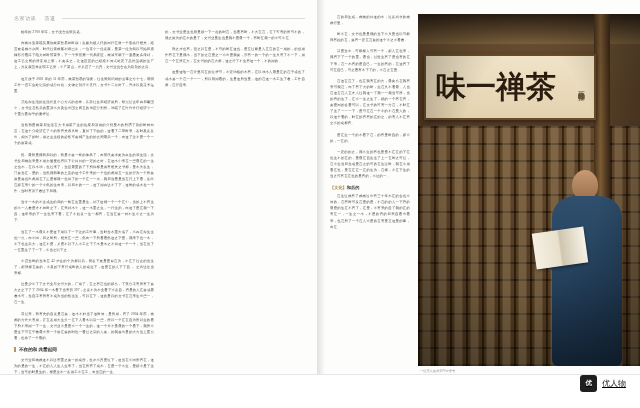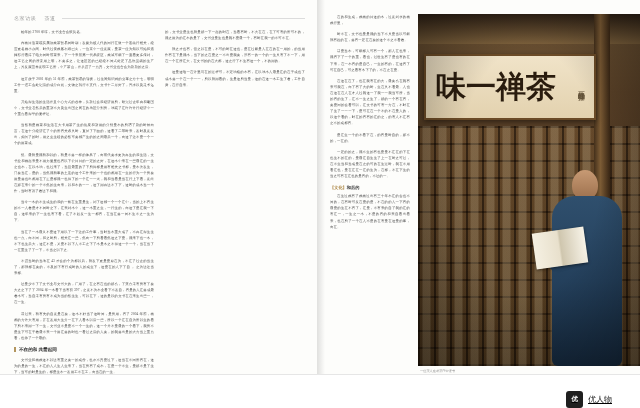--- a/index.html
+++ b/index.html
@@ -242,23 +242,23 @@
 
   
   .footer-bar {
     position: absolute;
     left: 0; bottom: 0;
     width: 640px;
     height: 34px;
     background: #ffffff;
     border-top: 1px solid #e6e6e6;
     display: flex;
-    align-items: flex-end;
+    align-items: flex-start;
     justify-content: flex-end;
-    padding-right: 28px;
+    padding-right: 14px;
     box-sizing: border-box;
     text-decoration: underline;
   }
   .account {
     display: flex;
     align-items: center;
     gap: 5px;
   }
   .account .logo {
     width: 17px; height: 17px;

